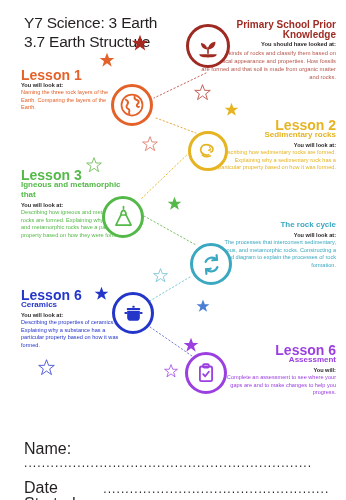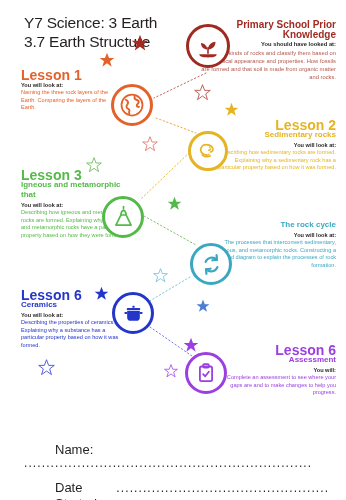--- a/index.html
+++ b/index.html
@@ -43,21 +43,21 @@
   .icon-circle svg { display:block; }
 
   
   .star { position: absolute; }
 
   
   .conn { position: absolute; left:0; top:0; width:346px; height:500px; pointer-events:none; }
 
   
   .field { position: absolute; color:#231f20; }
-  .field .flabel { font-size: 13px; line-height: 16px; margin-left: 31px; }
+  .field .flabel { font-size: 16px; line-height: 16px; }
   .dots {
     font-size: 12px; letter-spacing: 1.1px; color:#231f20;
     white-space: nowrap; overflow: hidden; display:block;
   }
   .name-field { left: 24px; top: 440px; width: 300px; }
   .name-dots { position:absolute; left: 24px; top: 456px; width: 286px; }
   .date-field { left: 24px; top: 480px; width: 305px; display:flex; align-items:baseline; gap:3px; }
   .date-field .dots { flex: 1 1 auto; }
 </style>
 </head>

